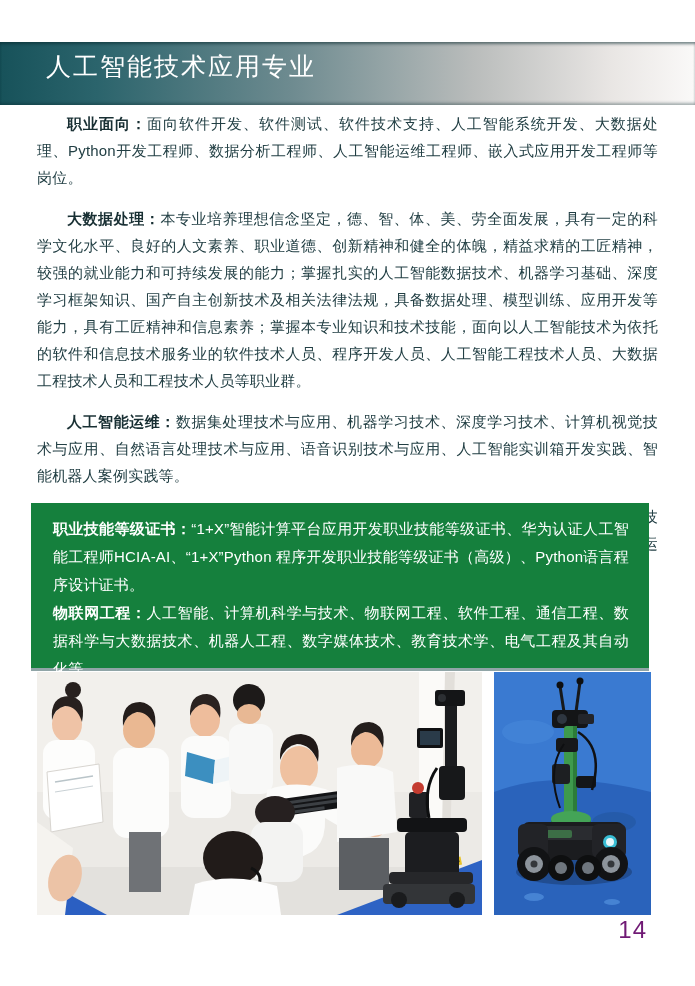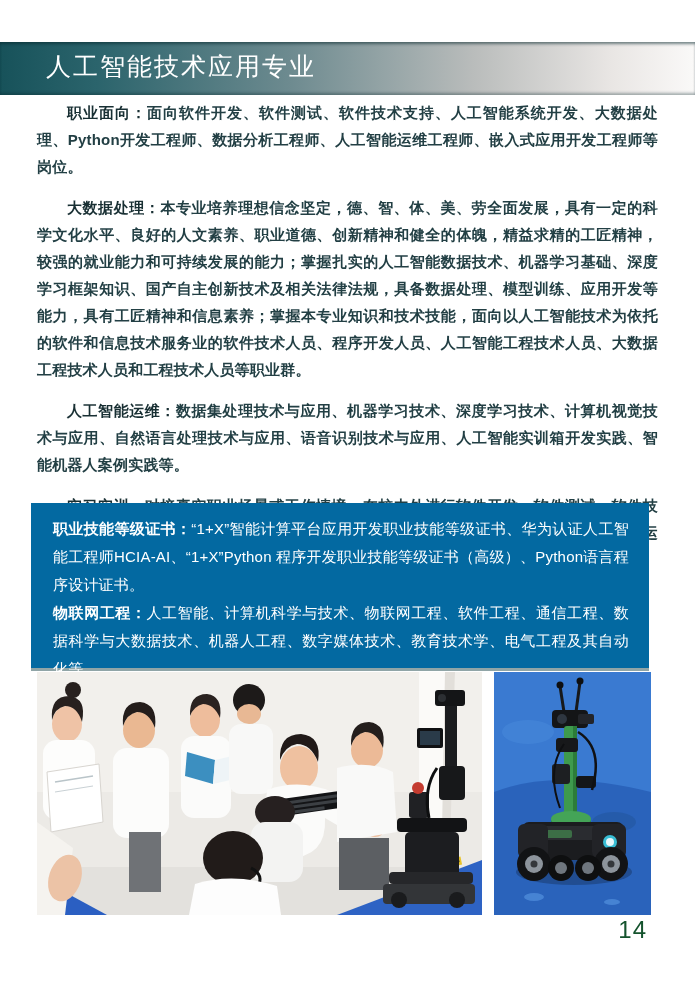--- a/index.html
+++ b/index.html
@@ -6,61 +6,61 @@
   html,body { background:#ffffff; }
   .page {
     position:relative;
     width:695px; height:986px;
     background:#ffffff;
     overflow:hidden;
     font-family:"Liberation Sans","DejaVu Sans",sans-serif;
   }
   
   .title-bar {
-    position:absolute; left:0; top:42px; right:0; height:53px;
+    position:absolute; left:0; top:42px; right:0; height:63px;
     background:linear-gradient(90deg,#17525a 0%, #2b646c 14%, #6e8b90 42%, #b9bcbb 68%, #e9e6e4 88%, #faf9f8 100%);
     box-shadow: inset 0 3px 3px -1px rgba(8,38,43,.55), inset 0 -3px 3px -1px rgba(8,38,43,.35);
     font-family: Liberation Serif, serif;
   }
   .title-bar h1 {
     color:#ffffff; font-size:25px; font-weight:normal;
     letter-spacing:2px; line-height:49px; padding-left:46px;
   }
   
   .content {
-    position:absolute; left:37px; top:99px; width:621px;font-weight:bold;
+    position:absolute; left:37px; top:110px; width:621px;
   }
   .para {
     font-size:15px; line-height:27px; color:#223f44;
     text-align:justify; text-indent:2em;
     margin-bottom:14px;
     letter-spacing:0.2px;
   }
   .para b { color:#182f33; }
   
   .info-box {
     position:absolute; left:31px; top:503px; width:618px; height:165px;
-    background:#0369a1;
+    background:#15803d;
     padding:12px 20px 14px 22px;
     box-shadow:0 3px 0 rgba(9,56,60,.45);
   }
   .info-box p {
     font-size:15px; line-height:28px; color:#ffffff;
     text-align:justify; letter-spacing:0.2px;
   }
   .info-box b { color:#ffffff; }
   
   .photo { position:absolute; top:672px; height:243px; overflow:hidden; }
   .photo svg { display:block; }
   .photo-left  { left:37px;  width:445px; }
   .photo-right { left:494px; width:157px; }
   
   .page-number {
     position:absolute; right:48px; top:916px;
-    font-size:24px; color:#14532d; letter-spacing:1px;
+    font-size:24px; color:#701a75; letter-spacing:1px;
   }
 </style>
 </head>
 <body>
 
 <div class="page">
 
   <header class="title-bar">
     <h1>人工智能技术应用专业</h1>
   </header>

